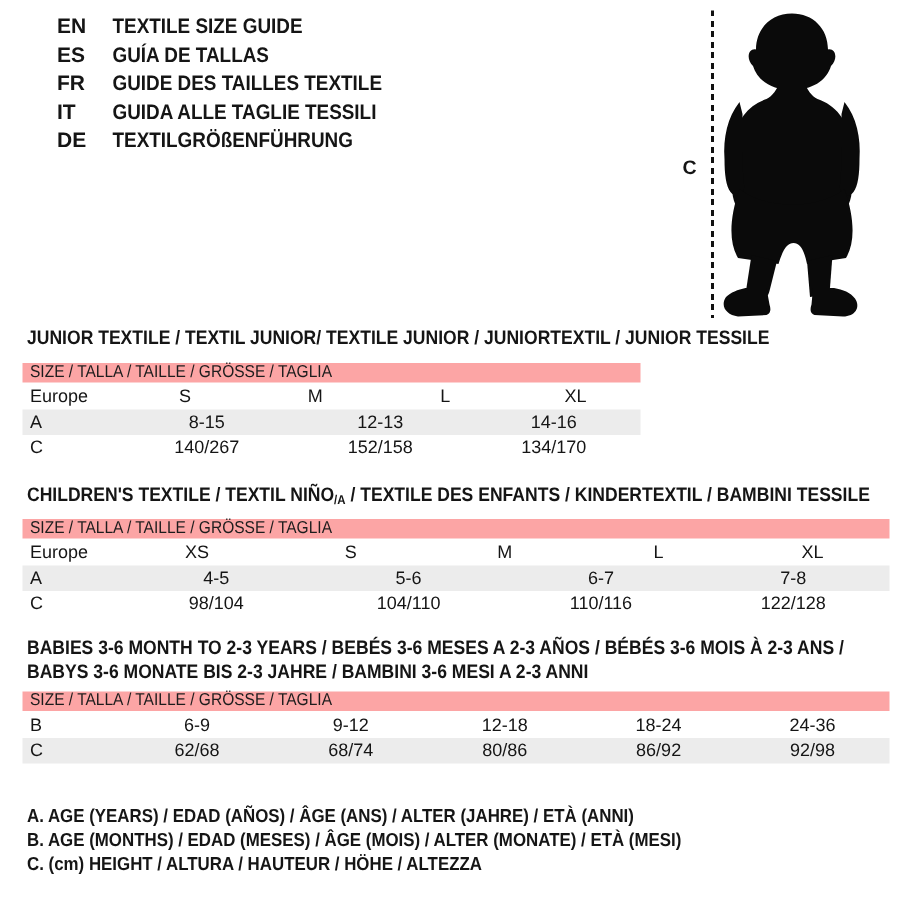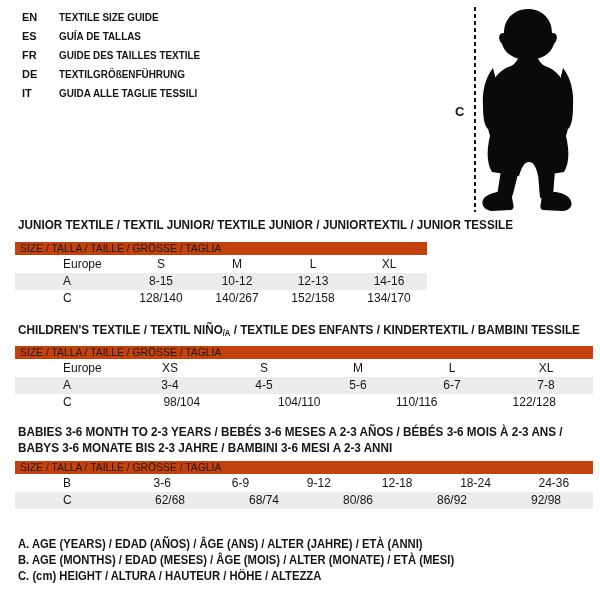--- a/index.html
+++ b/index.html
@@ -6,44 +6,44 @@
   body {
     width:600px; height:600px; position:relative; overflow:hidden;
     background:#ffffff; color:#151515;
     font-family:"Liberation Sans", sans-serif;
   }
   .abs { position:absolute; }
   .cx { display:inline-block; transform:scaleX(0.9); transform-origin:0 50%; white-space:nowrap; }
 
   
   #lang-block { left:22px; top:8px; }
-  .lang-row { display:flex; height:19px; line-height:19px; font-weight:bold; font-size:11px; }
+  .lang-row { display:flex; height:19px; line-height:19px; font-weight:bold; font-size:14px;margin-left:16px; }
   .lang-code { width:37px; }
 
   
   #measure-line {
     left:474px; top:7px; width:2px; height:205px;
     background:repeating-linear-gradient(to bottom,#111 0px,#111 4px,transparent 4px,transparent 7px);
   }
   #figure-c-label { left:455px; top:104px; font-weight:bold; font-size:13px; }
   #baby-svg { left:481px; top:8px; }
 
   
   .sec-title { position:absolute; left:18px; font-weight:bold; font-size:13px; line-height:16px; }
   .sub { font-size:8.5px; vertical-align:-2px; }
 
   
   .size-table { position:absolute; left:15px; }
   .size-bar {
-    background:#c2410c; height:13px; line-height:13px;
+    background:#fca5a5; height:13px; line-height:13px;
     font-size:11.5px; color:#1c1c1c; padding-left:5px; margin-bottom:1px;
   }
   .trow { display:flex; height:17px; line-height:17px; font-size:12px; }
   .trow.alt { background:#ececec; }
-  .c0 { width:60px; padding-left:5px;margin-left:43px; }
+  .c0 { width:60px; padding-left:5px; }
   .cell { flex:1; text-align:center; }
 
   
   #footnotes { left:18px; top:536px;text-decoration:underline; }
   .footnote { height:16px; line-height:16px; font-weight:bold; font-size:12.5px; }
 </style>
 </head>
 <body>
 
 <div>
@@ -55,26 +55,26 @@
     </div>
     <div class="lang-row">
       <span class="lang-code">ES</span>
       <span class="cx">GUÍA DE TALLAS</span>
     </div>
     <div class="lang-row">
       <span class="lang-code">FR</span>
       <span class="cx">GUIDE DES TAILLES TEXTILE</span>
     </div>
     <div class="lang-row">
+      <span class="lang-code">IT</span>
+      <span class="cx">GUIDA ALLE TAGLIE TESSILI</span>
+    </div>
+    <div class="lang-row">
       <span class="lang-code">DE</span>
       <span class="cx">TEXTILGRÖßENFÜHRUNG</span>
-    </div>
-    <div class="lang-row">
-      <span class="lang-code">IT</span>
-      <span class="cx">GUIDA ALLE TAGLIE TESSILI</span>
     </div>
   </div>
 
   <div id="measure-line" class="abs"></div>
   <div id="figure-c-label" class="abs">C</div>
   <svg id="baby-svg" class="abs" width="94" height="206" viewBox="0 0 94 206">
     <g fill="#0a0a0a">
       <path d="M47,1 C33,1 23,11 23,25 C18,24 16,31 21,36 C24,46 34,52 47,52 C60,52 70,46 73,36 C78,31 76,24 71,25 C71,11 61,1 47,1 Z"></path>
       <path d="M39,46 L55,46 C57,52 60,56 64,58 C76,62 84,72 86,86 L87,116 C87,126 84,132 78,136 L16,136 C10,132 7,126 7,116 L8,86 C10,72 18,62 30,58 C34,56 37,52 39,46 Z"></path>
       <path d="M12,60 C4,70 1,84 2,98 C2,108 3,116 6,120 C10,125 16,122 15,115 C14,106 14,98 14,88 L14,68 Z"></path>
@@ -97,27 +97,25 @@
     <div class="trow">
       <span class="c0">Europe</span>
       <span class="cell">S</span>
       <span class="cell">M</span>
       <span class="cell">L</span>
       <span class="cell">XL</span>
     </div>
     <div class="trow alt">
       <span class="c0">A</span>
       <span class="cell">8-15</span>
-      <span class="cell">10-12</span>
       <span class="cell">12-13</span>
       <span class="cell">14-16</span>
     </div>
     <div class="trow">
       <span class="c0">C</span>
-      <span class="cell">128/140</span>
       <span class="cell">140/267</span>
       <span class="cell">152/158</span>
       <span class="cell">134/170</span>
     </div>
   </div>
 
   <div class="sec-title" style="top:322px;">
     <span class="cx"><span>CHILDREN'S TEXTILE / TEXTIL NIÑO</span><span class="sub">/A</span><span> / TEXTILE DES ENFANTS / KINDERTEXTIL / BAMBINI TESSILE</span></span>
   </div>
   <div class="size-table" style="top:346px; width:578px;">
@@ -127,21 +125,20 @@
     <div class="trow">
       <span class="c0">Europe</span>
       <span class="cell">XS</span>
       <span class="cell">S</span>
       <span class="cell">M</span>
       <span class="cell">L</span>
       <span class="cell">XL</span>
     </div>
     <div class="trow alt">
       <span class="c0">A</span>
-      <span class="cell">3-4</span>
       <span class="cell">4-5</span>
       <span class="cell">5-6</span>
       <span class="cell">6-7</span>
       <span class="cell">7-8</span>
     </div>
     <div class="trow">
       <span class="c0">C</span>
       <span class="cell">98/104</span>
       <span class="cell">104/110</span>
       <span class="cell">110/116</span>
@@ -152,21 +149,20 @@
   <div class="sec-title" style="top:424px;">
     <div><span class="cx">BABIES 3-6 MONTH TO 2-3 YEARS / BEBÉS 3-6 MESES A 2-3 AÑOS / BÉBÉS 3-6 MOIS À 2-3 ANS /</span></div>
     <div><span class="cx">BABYS 3-6 MONATE BIS 2-3 JAHRE / BAMBINI 3-6 MESI A 2-3 ANNI</span></div>
   </div>
   <div class="size-table" style="top:461px; width:578px;">
     <div class="size-bar">
       <span class="cx">SIZE / TALLA / TAILLE / GRÖSSE / TAGLIA</span>
     </div>
     <div class="trow">
       <span class="c0">B</span>
-      <span class="cell">3-6</span>
       <span class="cell">6-9</span>
       <span class="cell">9-12</span>
       <span class="cell">12-18</span>
       <span class="cell">18-24</span>
       <span class="cell">24-36</span>
     </div>
     <div class="trow alt">
       <span class="c0">C</span>
       <span class="cell">62/68</span>
       <span class="cell">68/74</span>

